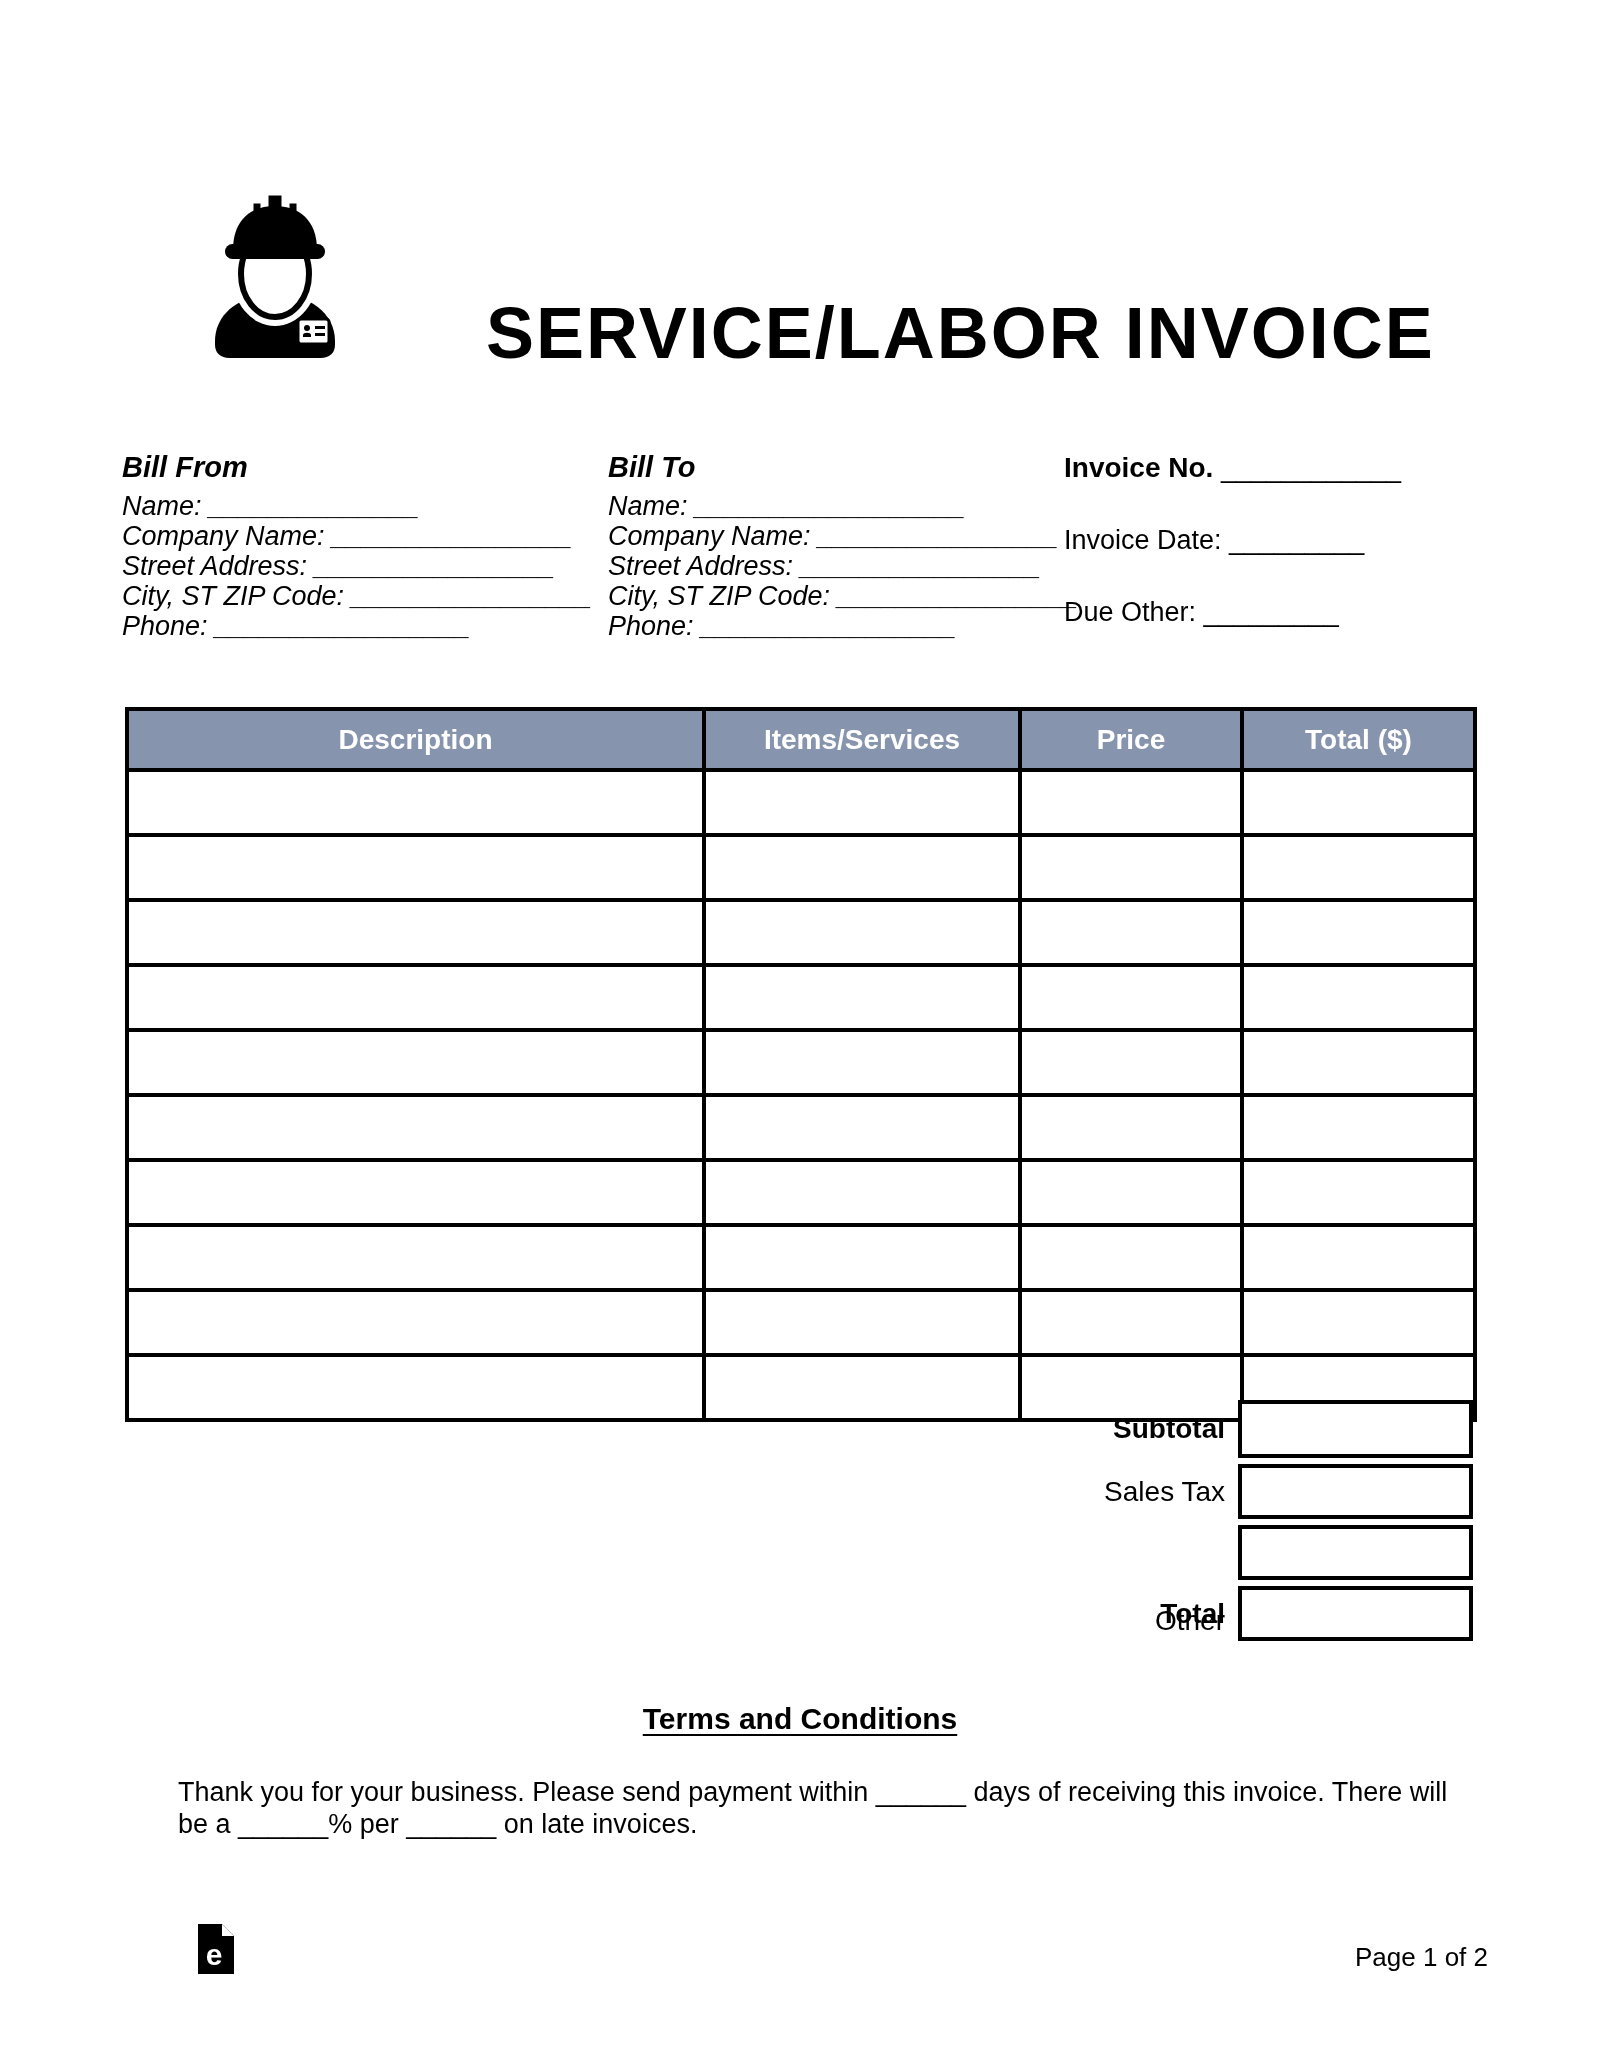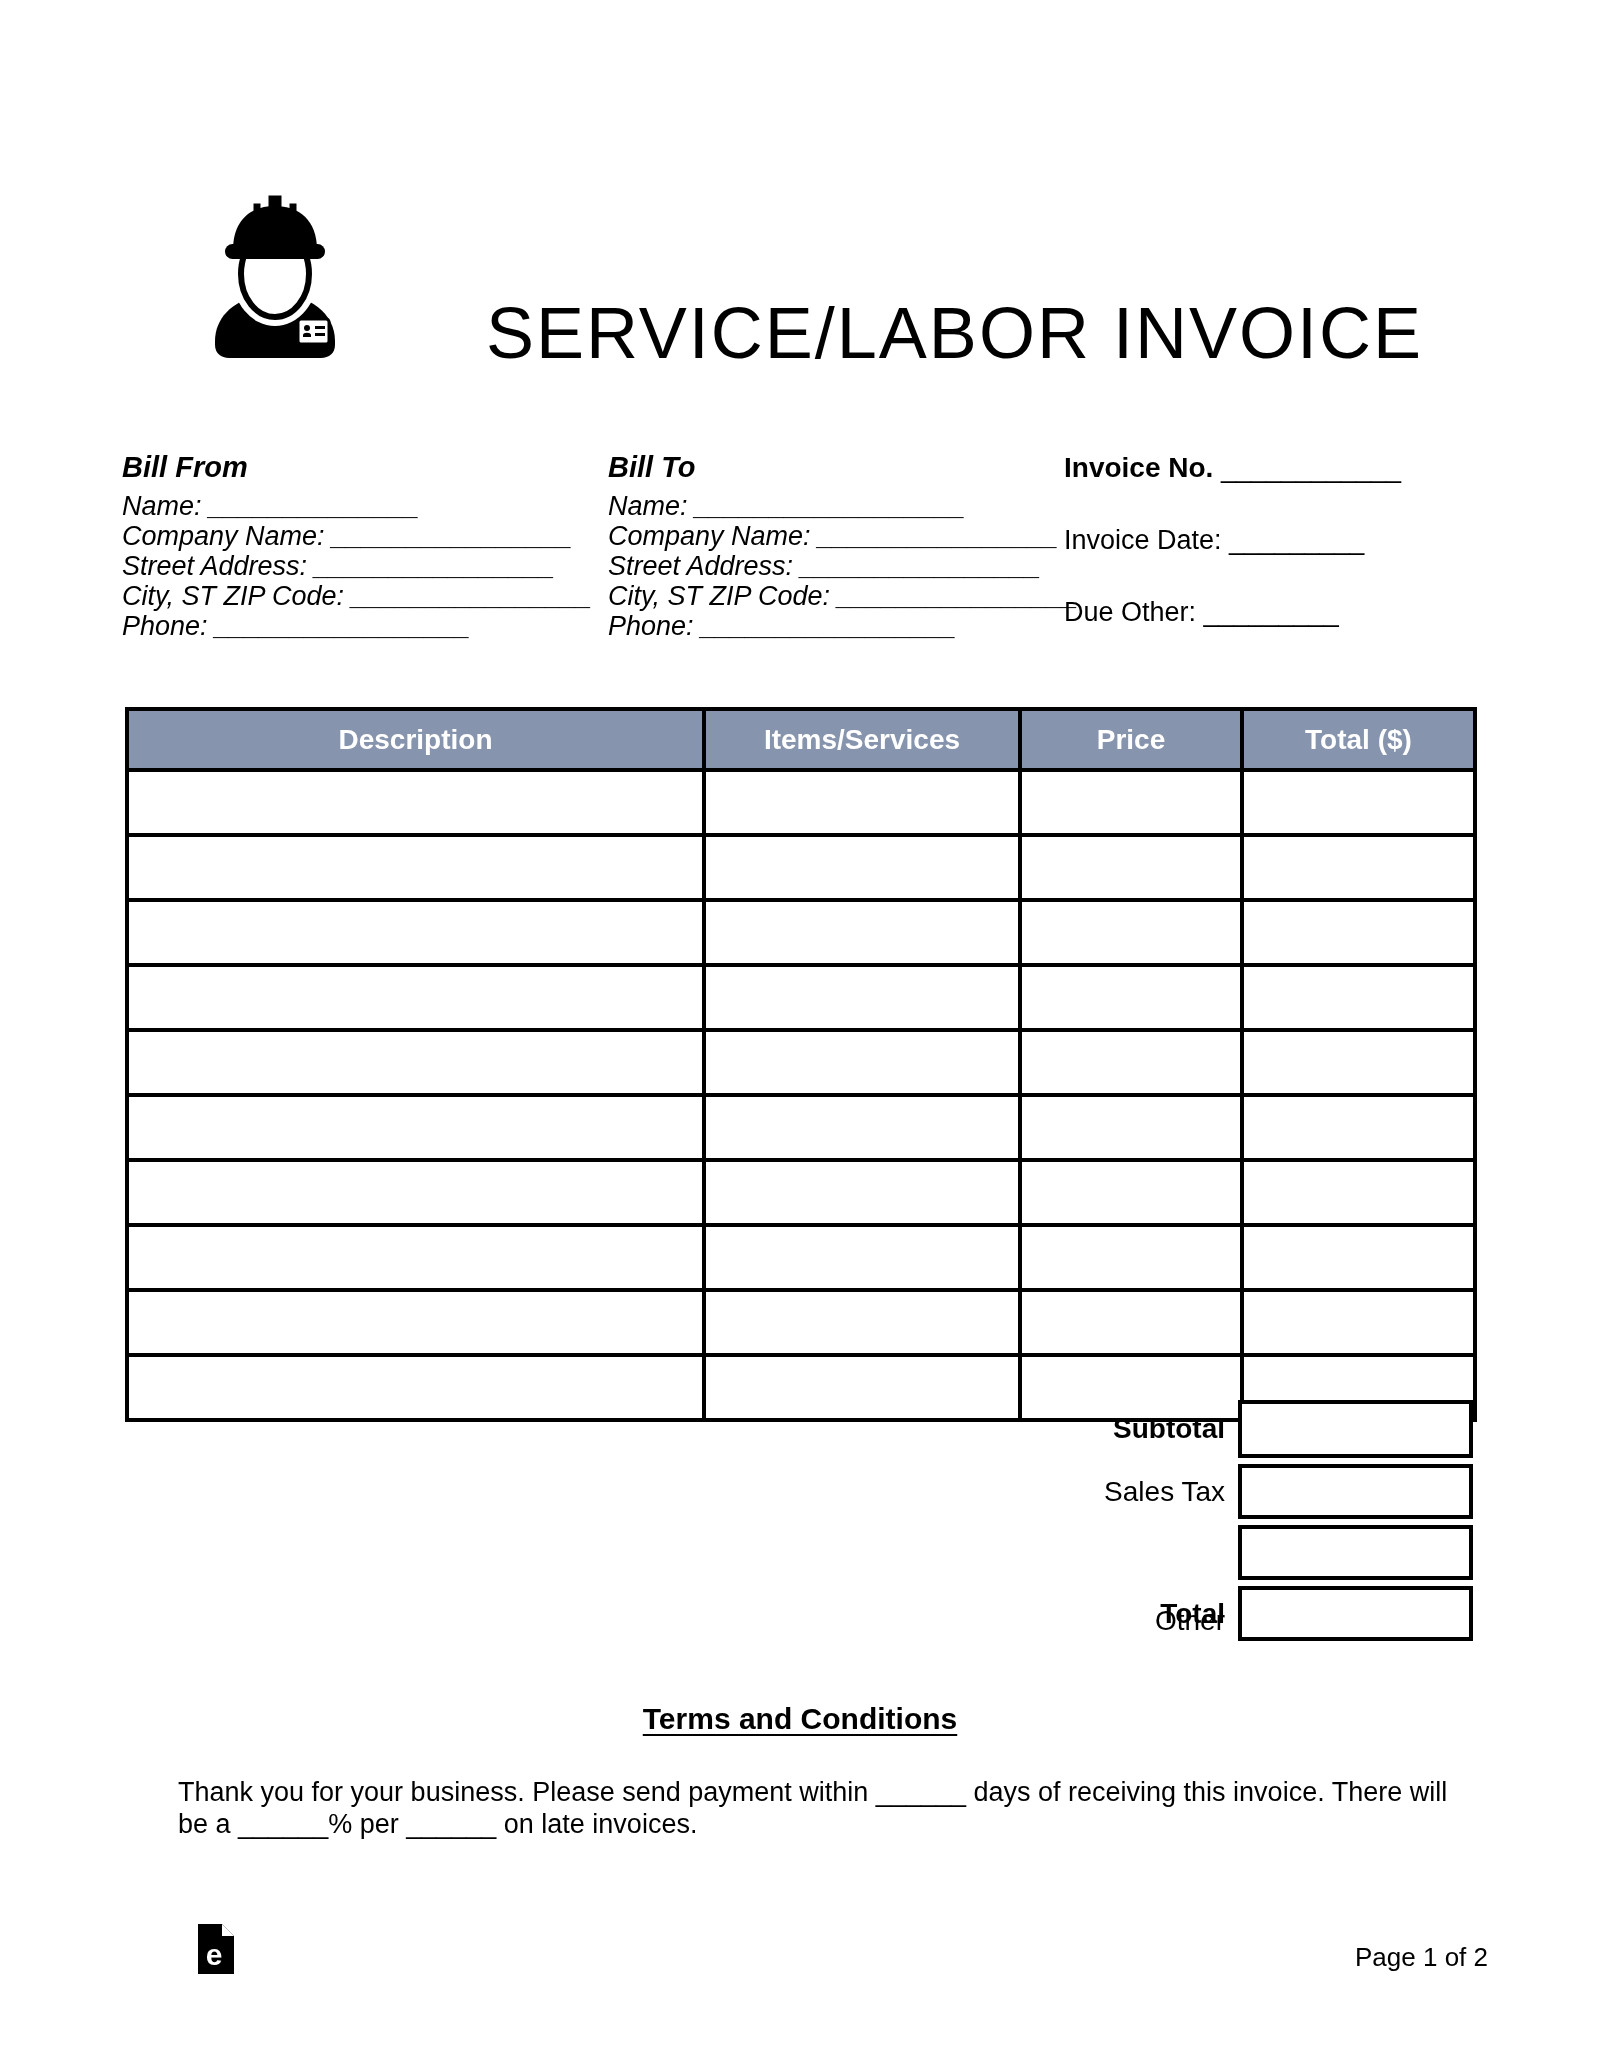--- a/index.html
+++ b/index.html
@@ -9,21 +9,21 @@
     font-family:"Liberation Sans","DejaVu Sans",sans-serif;
     color:var(--ink,#000);
     position:relative;overflow:hidden;
   }
   .abs{position:absolute;}
 
   
   .worker-icon{left:205px;top:193px;width:140px;height:167px;}
   .page-title{
     left:486px;top:296px;
-    font-size:72px;line-height:74px;font-weight:normal;letter-spacing:2px;
+    font-size:72px;line-height:74px;font-weight:bold;letter-spacing:2px;
     white-space:nowrap;
   }
 
   
   .info-col{top:452px;font-size:27px;line-height:30px;font-style:italic;}
   .col-bill-from{left:122px;width:470px;}
   .col-bill-to{left:608px;width:440px;}
   .info-heading{font-size:29px;font-weight:bold;margin-bottom:9px;}
   .info-line{white-space:nowrap;}
 

